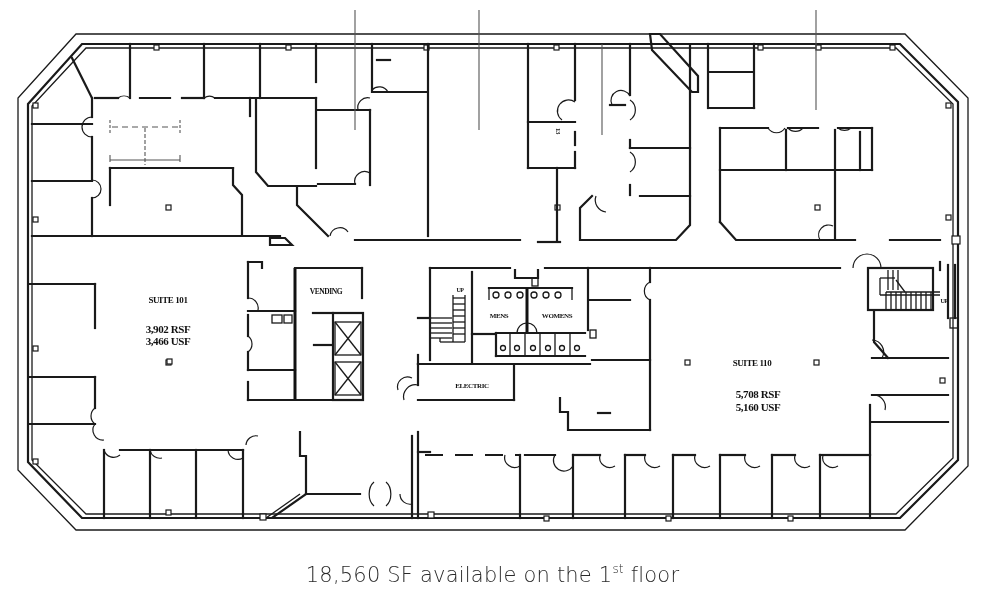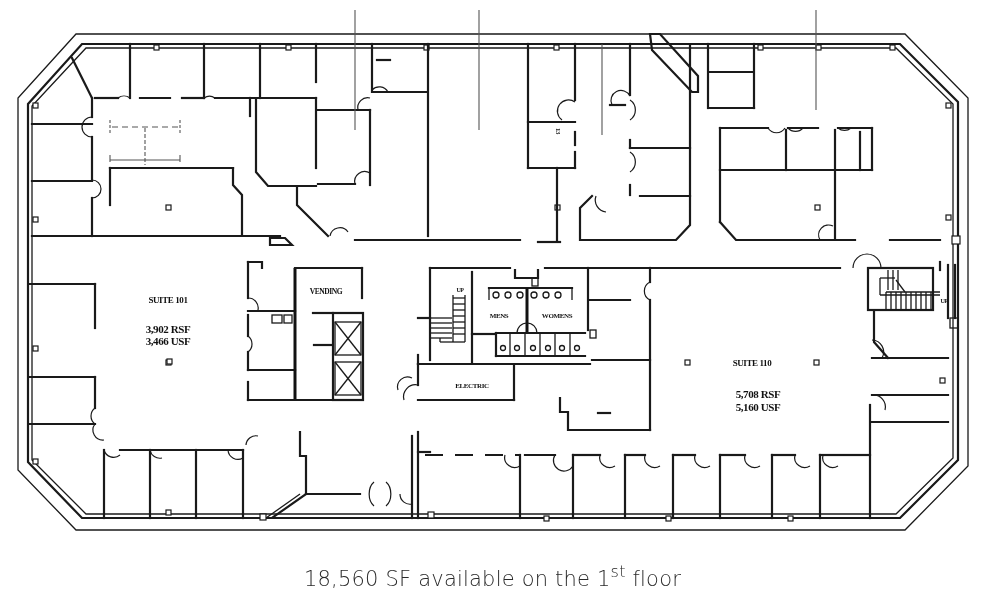--- a/index.html
+++ b/index.html
@@ -11,21 +11,21 @@
   .gr { stroke: #555; stroke-width: 1.1; fill: none; }
   .dash { stroke: #1a1a1a; stroke-width: 2; fill: none; stroke-dasharray: 18 12; }
   .door { stroke: #1a1a1a; stroke-width: 1.2; fill: none; }
   .col { fill: #fff; stroke: #1a1a1a; stroke-width: 1.2; }
   .lbl { font-family: "Liberation Serif", serif; font-weight: bold; fill: #111; letter-spacing: -0.4px; }
   .caption {
     position: absolute; left: 0; width: 985px; top: 562px; text-align: center;
     font-family: "DejaVu Sans", sans-serif; font-size: 21px; color: #2a2a2a; font-weight: 300;
     letter-spacing: 0.2px;
   }
-  .caption sup { font-size: 16px; vertical-align: 9px; }
+  .caption sup { font-size: 12px; vertical-align: 9px; }
 </style>
 </head>
 <body>
 
 <svg id="plan" viewBox="0 0 985 550" xmlns="http://www.w3.org/2000/svg">
 
   <g>
     <polygon class="wt" points="76,34 905,34 968,98 968,466 905,530 76,530 18,470 18,98"></polygon>
     <polygon class="w" points="82,44 900,44 958,102 958,460 900,518 82,518 28,462 28,104"></polygon>
     <polygon class="wt" points="86,48 896,48 953,104 953,458 896,514 86,514 32,460 32,106"></polygon>

